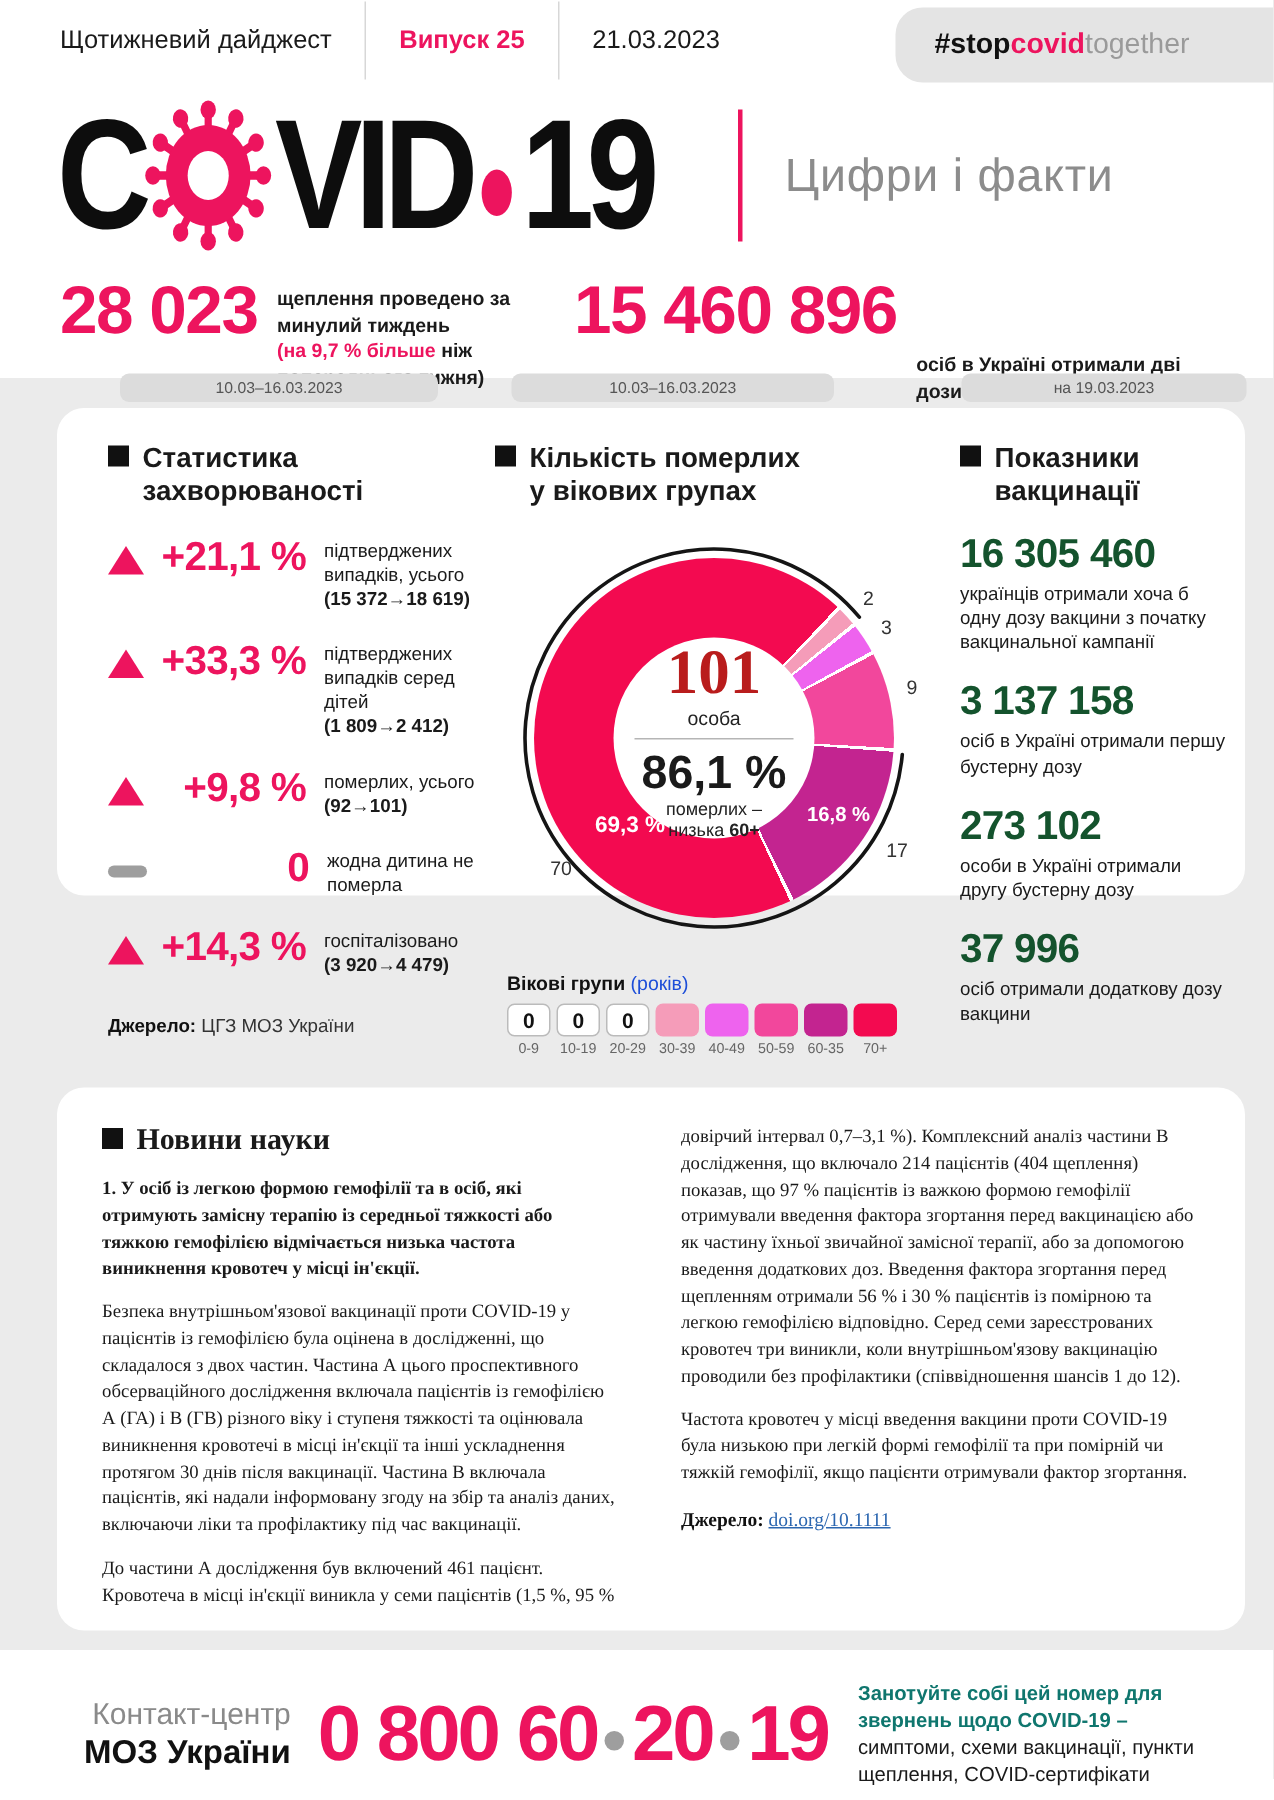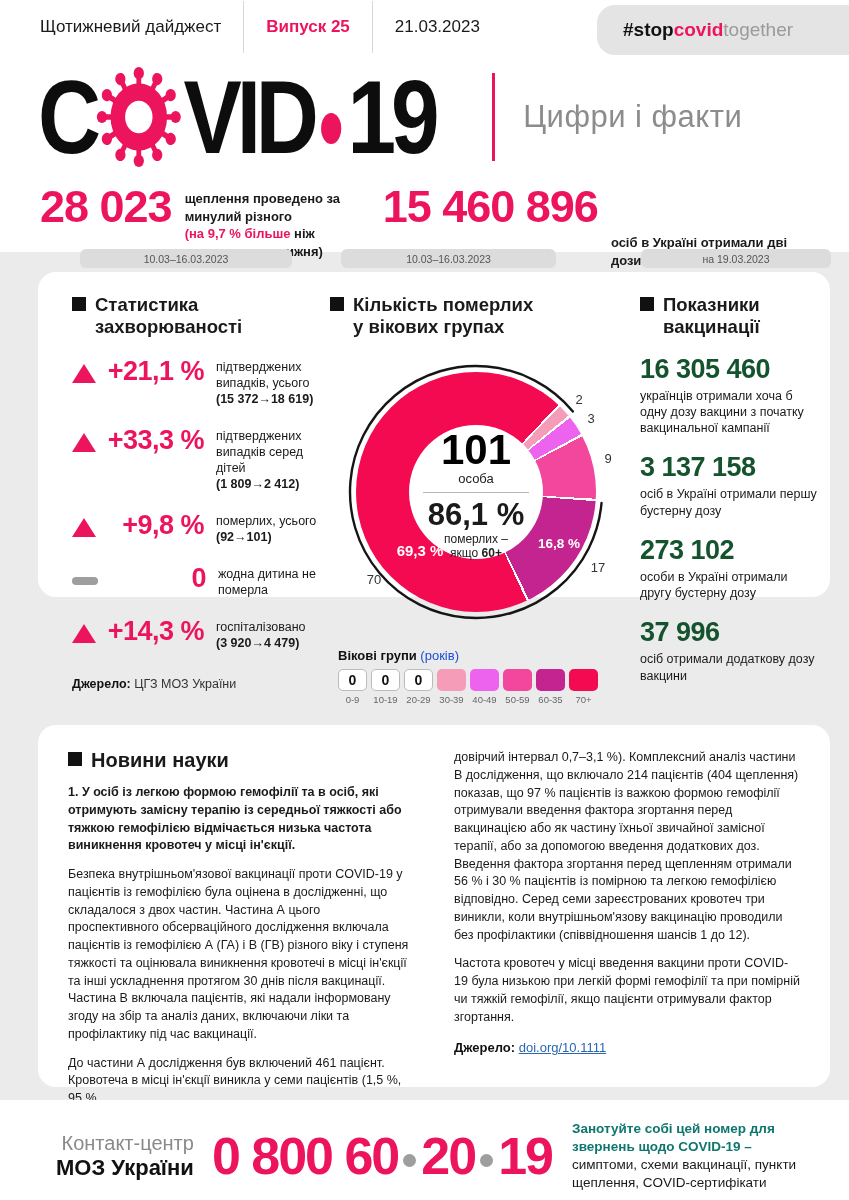--- a/index.html
+++ b/index.html
@@ -67,21 +67,21 @@
   .src { margin-top:26px; font-size:12.5px; color:#333; }
   .src b { color:#111; }
 
   
   .donut-wrap { position:relative; width:300px; height:300px; margin:4px 0 0 -4px; }
   .donut { position:absolute; left:30px; top:30px; width:240px; height:240px; border-radius:50%;
            background:#ccc; }
   .hole { position:absolute; left:83px; top:83px; width:134px; height:134px; border-radius:50%; background:#fff; }
   .arc-svg { position:absolute; left:0; top:0; }
   .center-stack { position:absolute; left:75px; top:88px; width:150px; text-align:center; }
-  .c-count { font-size:42px; font-weight:bold; line-height:0.95; color:#000000; }
+  .c-count { font-size:42px; font-weight:bold; line-height:0.95; color:#b91c1c;font-family:Liberation Serif, serif; }
   .c-unit { font-size:13px; color:#222; margin-top:1px; }
   .c-div { width:106px; height:1px; background:#b5b5b5; margin:6px auto; }
   .c-pct { font-size:31px; font-weight:bold; color:#1a1a1a; line-height:1; }
   .c-desc { font-size:12px; color:#222; line-height:1.2; margin-top:2px; }
   .slice-label { position:absolute; transform:translate(-50%,-50%); font-size:13px; color:#333; }
   .sl-2  { left:253px; top:57px; }
   .sl-3  { left:265px; top:76px; }
   .sl-9  { left:282px; top:116px; }
   .sl-17 { left:272px; top:225px; }
   .sl-70 { left:48px;  top:237px; }
@@ -102,21 +102,21 @@
   .lg-cat { font-size:9.5px; color:#666; margin-top:3px; }
 
   
   .vstat { margin-top:18px; }
   .vnum { font-size:27px; font-weight:bold; color:#14532d; letter-spacing:-0.5px; line-height:1; }
   .vdesc { font-size:12.5px; line-height:1.3; margin-top:5px; color:#1a1a1a; }
 
   
   .sci-card { position:absolute; top:725px; left:38px; width:792px; height:362px; background:#fff;
               border-radius:18px; padding:24px 30px 0 30px; }
-  .sci-cols { display:flex; gap:40px; }
+  .sci-cols { display:flex; gap:40px;font-family:Liberation Serif, serif; }
   .sci-col { width:352px; }
   .sci-head { display:flex; gap:9px; margin-bottom:12px; }
   .sci-title { font-size:20px; font-weight:bold; }
   .sci p { font-size:12.5px; line-height:1.42; margin-bottom:11px; color:#1a1a1a; }
   .sci .lead { font-weight:bold; }
   .sci-src { font-size:13px; margin-top:14px; }
   .sci-src b { color:#111; }
   .doi { color:#2b66b0; text-decoration:underline; cursor:pointer; }
 
   
@@ -177,21 +177,21 @@
         <div class="logo-dot"></div>
         <span class="logo-txt">19</span>
       </div>
       <div class="logo-sep"></div>
       <span class="tagline">Цифри і факти</span>
     </div>
 
     <div class="topstats">
       <span class="ts-num">28 023</span>
       <div class="ts-desc ts-d1">
-        <span>щеплення проведено за минулий різного</span><br>
+        <span>щеплення проведено за минулий тиждень</span><br>
         <span class="pink">(на 9,7 % більше</span><span> ніж попереднього тижня)</span>
       </div>
       <span class="ts-num ts2">15 460 896</span>
       <div class="ts-desc ts-d2">осіб в Україні отримали дві дози вакцини від початку кампанії</div>
     </div>
   </div>
 
   <div class="pill pill1">10.03–16.03.2023</div>
   <div class="pill pill2">10.03–16.03.2023</div>
   <div class="pill pill3">на 19.03.2023</div>
@@ -273,21 +273,21 @@
         <div class="donut" style="background: conic-gradient(from 44.5deg, rgb(245, 156, 185) 0deg, rgb(245, 156, 185) 5.92871deg, rgb(255, 255, 255) 5.92871deg, rgb(255, 255, 255) 7.12871deg, rgb(238, 99, 238) 7.12871deg, rgb(238, 99, 238) 16.6218deg, rgb(255, 255, 255) 16.6218deg, rgb(255, 255, 255) 17.8218deg, rgb(242, 71, 156) 17.8218deg, rgb(242, 71, 156) 48.701deg, rgb(255, 255, 255) 48.701deg, rgb(255, 255, 255) 49.901deg, rgb(195, 36, 144) 49.901deg, rgb(195, 36, 144) 109.295deg, rgb(255, 255, 255) 109.295deg, rgb(255, 255, 255) 110.495deg, rgb(243, 10, 80) 110.495deg, rgb(243, 10, 80) 358.8deg, rgb(255, 255, 255) 358.8deg, rgb(255, 255, 255) 360deg);"></div>
         <div class="hole"></div>
 
         <div class="center-stack">
           <div class="c-count">101</div>
           <div class="c-unit">особа</div>
           <div class="c-div"></div>
           <div class="c-pct">86,1 %</div>
           <div class="c-desc">
             <span>померлих –</span><br>
-            <span>якщо </span><b>60+</b>
+            <span>низька </span><b>60+</b>
           </div>
         </div>
 
         <div class="slice-label sl-2">2</div>
         <div class="slice-label sl-3">3</div>
         <div class="slice-label sl-9">9</div>
         <div class="slice-label sl-17">17</div>
         <div class="slice-label sl-70">70</div>
         <div class="in-label il-70">69,3 %</div>
         <div class="in-label il-17">16,8 %</div>

